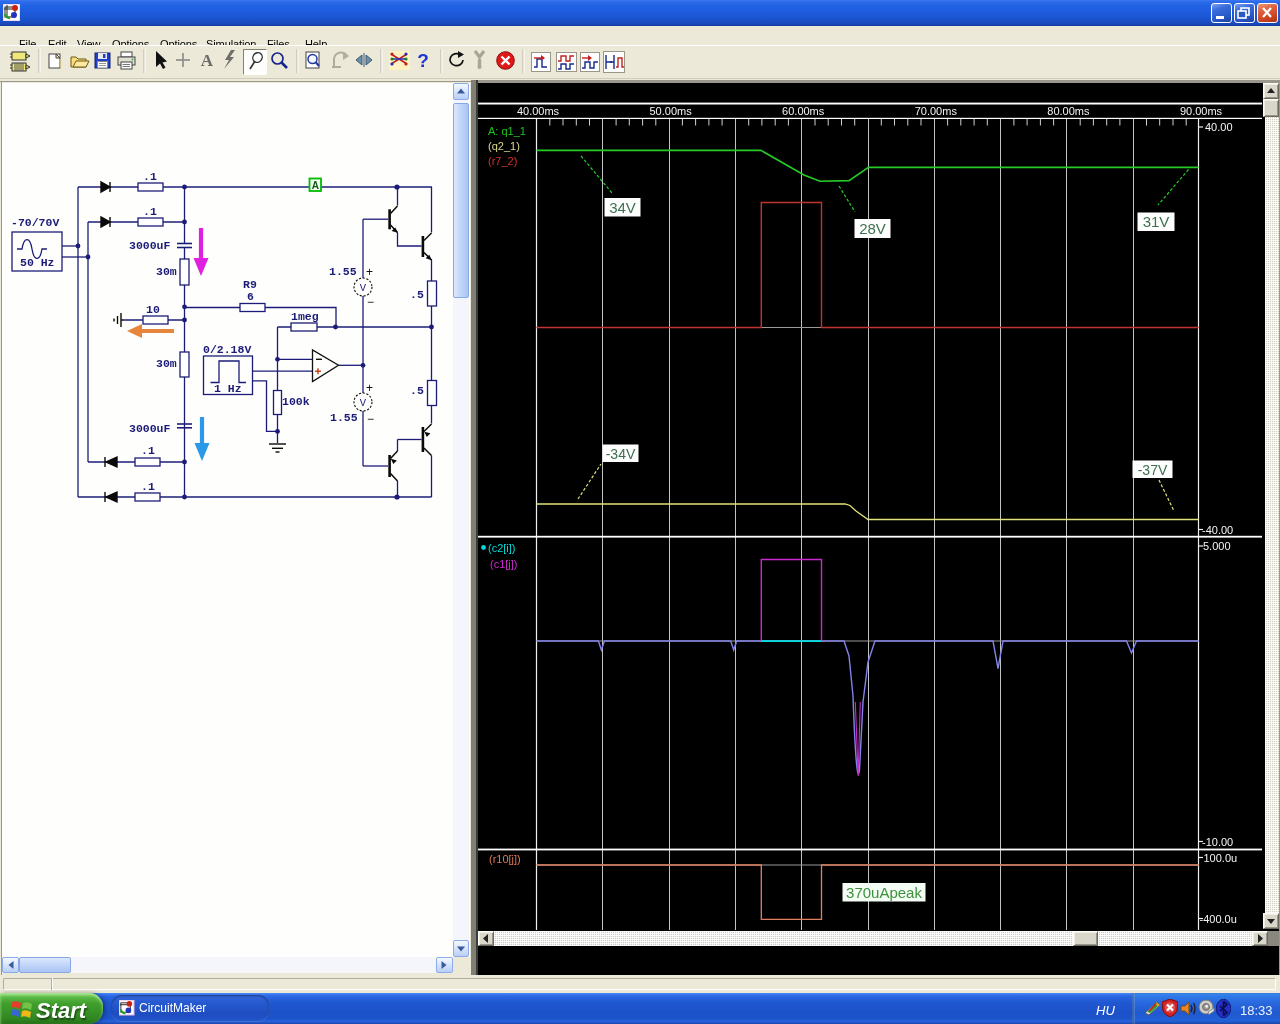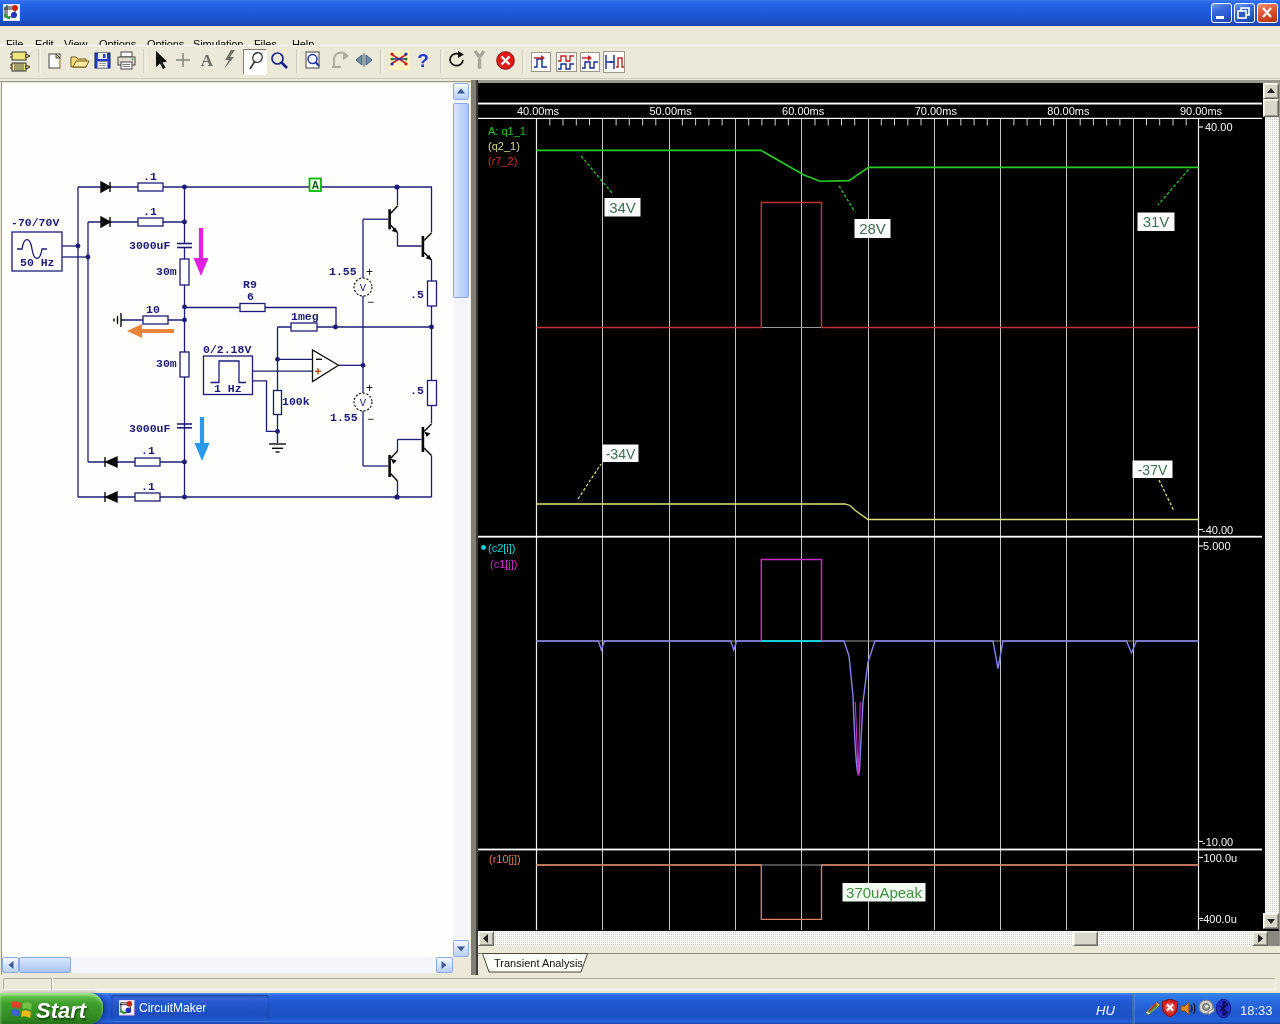--- a/index.html
+++ b/index.html
@@ -9,21 +9,21 @@
 background:linear-gradient(180deg,#3a7af0 0%,#2e6cec 6%,#2263e4 20%,#1d5cdd 45%,#1b54d0 70%,#1a4bbf 88%,#1643ad 96%,#123a9c 100%);}
 #titletxt{position:absolute;left:23px;top:4px;color:#fff;font-size:13.5px;font-weight:bold;
 text-shadow:1px 1px 1px #12307e;white-space:nowrap;letter-spacing:0.2px;}
 .tbtn{position:absolute;top:3px;width:21px;height:20px;border-radius:3px;border:1px solid #fff;
 color:#fff;}
 #btnmin{left:1211px;background:linear-gradient(160deg,#7aa0ef 0%,#3a6cdc 30%,#2757c8 70%,#1e3f9e 100%);}
 #btnmax{left:1234px;background:linear-gradient(160deg,#7aa0ef 0%,#3a6cdc 30%,#2757c8 70%,#1e3f9e 100%);}
 #btncls{left:1257px;background:linear-gradient(160deg,#eb9876 0%,#e0603c 35%,#cc4522 70%,#b03010 100%);}
 #menubar{position:absolute;left:0;top:26px;width:1280px;height:19px;background:#ece9d8;
 font-size:11px;color:#000;letter-spacing:-0.1px;}
-#menubar span{position:absolute;top:12px;}
+#menubar span{position:absolute;top:12px;margin-left:13px;}
 #toolbar{position:absolute;left:0;top:45px;width:1280px;height:33px;background:#ece9d8;
 border-top:1px solid #fff;}
 #toolbar svg{position:absolute;left:0;top:0;}
 #tbedge{position:absolute;left:0;top:78px;width:1280px;height:2px;background:#ece9d8;border-top:1px solid #cfccbc;}
 #client{position:absolute;left:0;top:80px;width:1280px;height:895px;background:#7f7f76;}
 
 #schemwin{position:absolute;left:0;top:0;width:471px;height:895px;}
 #schemsvg{position:absolute;left:0;top:0;}
 
 .xpv{position:absolute;background:#f5f6fb;}
@@ -47,21 +47,21 @@
 #statusline{position:absolute;left:3px;top:3px;width:1273px;height:12px;border:1px solid #c2bfae;border-radius:2px;
 border-top-color:#b0ad9c;border-left-color:#b0ad9c;border-bottom-color:#fff;border-right-color:#fff;}
 
 #taskbar{position:absolute;left:0;top:993px;width:1280px;height:31px;
 background:linear-gradient(180deg,#4b8df8 0%,#3a7af2 4%,#2b66e4 10%,#2058d2 30%,#1c51c8 60%,#1d53ca 82%,#2661dd 92%,#1b45ab 100%);}
 #startbtn{position:absolute;left:0;top:0;width:103px;height:31px;border-radius:0 14px 14px 0;
 background:linear-gradient(180deg,#7ed167 0%,#5cbb46 12%,#3f9e2c 35%,#389327 60%,#2f8520 85%,#256f18 100%);
 box-shadow:inset 0 2px 3px #a9e696, 2px 0 4px rgba(0,0,0,.35);}
 #starttxt{position:absolute;left:36px;top:5px;color:#fff;font-size:22px;font-weight:bold;font-style:italic;
 text-shadow:1px 2px 2px rgba(0,0,0,.5);}
-#taskbtn{position:absolute;left:111px;top:2px;width:158px;height:27px;border-radius:3px;
+#taskbtn{position:absolute;left:111px;top:2px;width:158px;height:27px;border-radius:11px;
 background:linear-gradient(180deg,#3468dc 0%,#2659cf 30%,#1e4dc0 70%,#2157cd 100%);
 box-shadow:inset 0 1px 2px rgba(0,0,0,.45), inset 0 -1px 1px rgba(120,160,240,.45);text-align:right;}
 #taskbtn span{position:absolute;left:28px;top:6px;color:#fff;font-size:12px;}
 #tray{position:absolute;left:1132px;top:0;width:148px;height:31px;
 background:linear-gradient(180deg,#3a8af0 0%,#2f7ae8 10%,#2766dc 35%,#2059cf 65%,#2261d8 90%,#1b48ae 100%);
 box-shadow:inset 2px 0 2px rgba(0,0,0,.25), inset 3px 0 1px rgba(160,200,255,.35);}
 #hu{position:absolute;left:1096px;top:10px;color:#fff;font-size:13px;font-style:italic;}
 #clock{position:absolute;left:108px;top:10px;color:#eaf4ff;font-size:13px;}
 </style></head>
 <body>
@@ -665,27 +665,20 @@
         <path d="M10,3 L5,7.5 L10,12 z" fill="#222"></path>
       </svg>
  <div class="clsbtn" style="left:774px;top:851px;width:16px;height:15px;"></div>
  <svg class="abs" style="left:774px;top:851px" width="16" height="15">
         <path d="M6,3 L11,7.5 L6,12 z" fill="#222"></path>
       </svg>
  <div class="clsbtn" style="left:595px;top:851px;width:25px;height:15px;"></div>
  <div style="position:absolute;left:790px;top:851px;width:12px;height:15px;background:#8a887e;"></div>
  <div style="position:absolute;left:801px;top:0;width:1px;height:895px;background:#9a978c;"></div>
 
- <div id="tabstrip">
-  <svg class="abs" style="left:0;top:0" width="802" height="29">
-   <line x1="0" y1="7.5" x2="802" y2="7.5" stroke="#8a8779"></line>
-   <path d="M4.5,7.5 L109.5,7.5 L103,26 L11,26 z" fill="#fdfdf8" stroke="#4a483e" stroke-width="1"></path>
-   <text x="16" y="20.5" font-size="11" fill="#111" font-family="Liberation Sans,sans-serif">Transient Analysis</text>
-  </svg>
- </div>
  </div>
 </div>
 <div id="statusstrip">
     <div id="statusline"></div>
     <div style="position:absolute;left:51px;top:3px;width:1px;height:12px;background:#b0ad9c;"></div>
     <div style="position:absolute;left:52px;top:3px;width:1px;height:12px;background:#fff;"></div>
   </div>
 <div id="taskbar">
  <div id="startbtn">
   <svg class="abs" style="left:11px;top:5px" width="23" height="21" viewBox="0 0 23 21">

